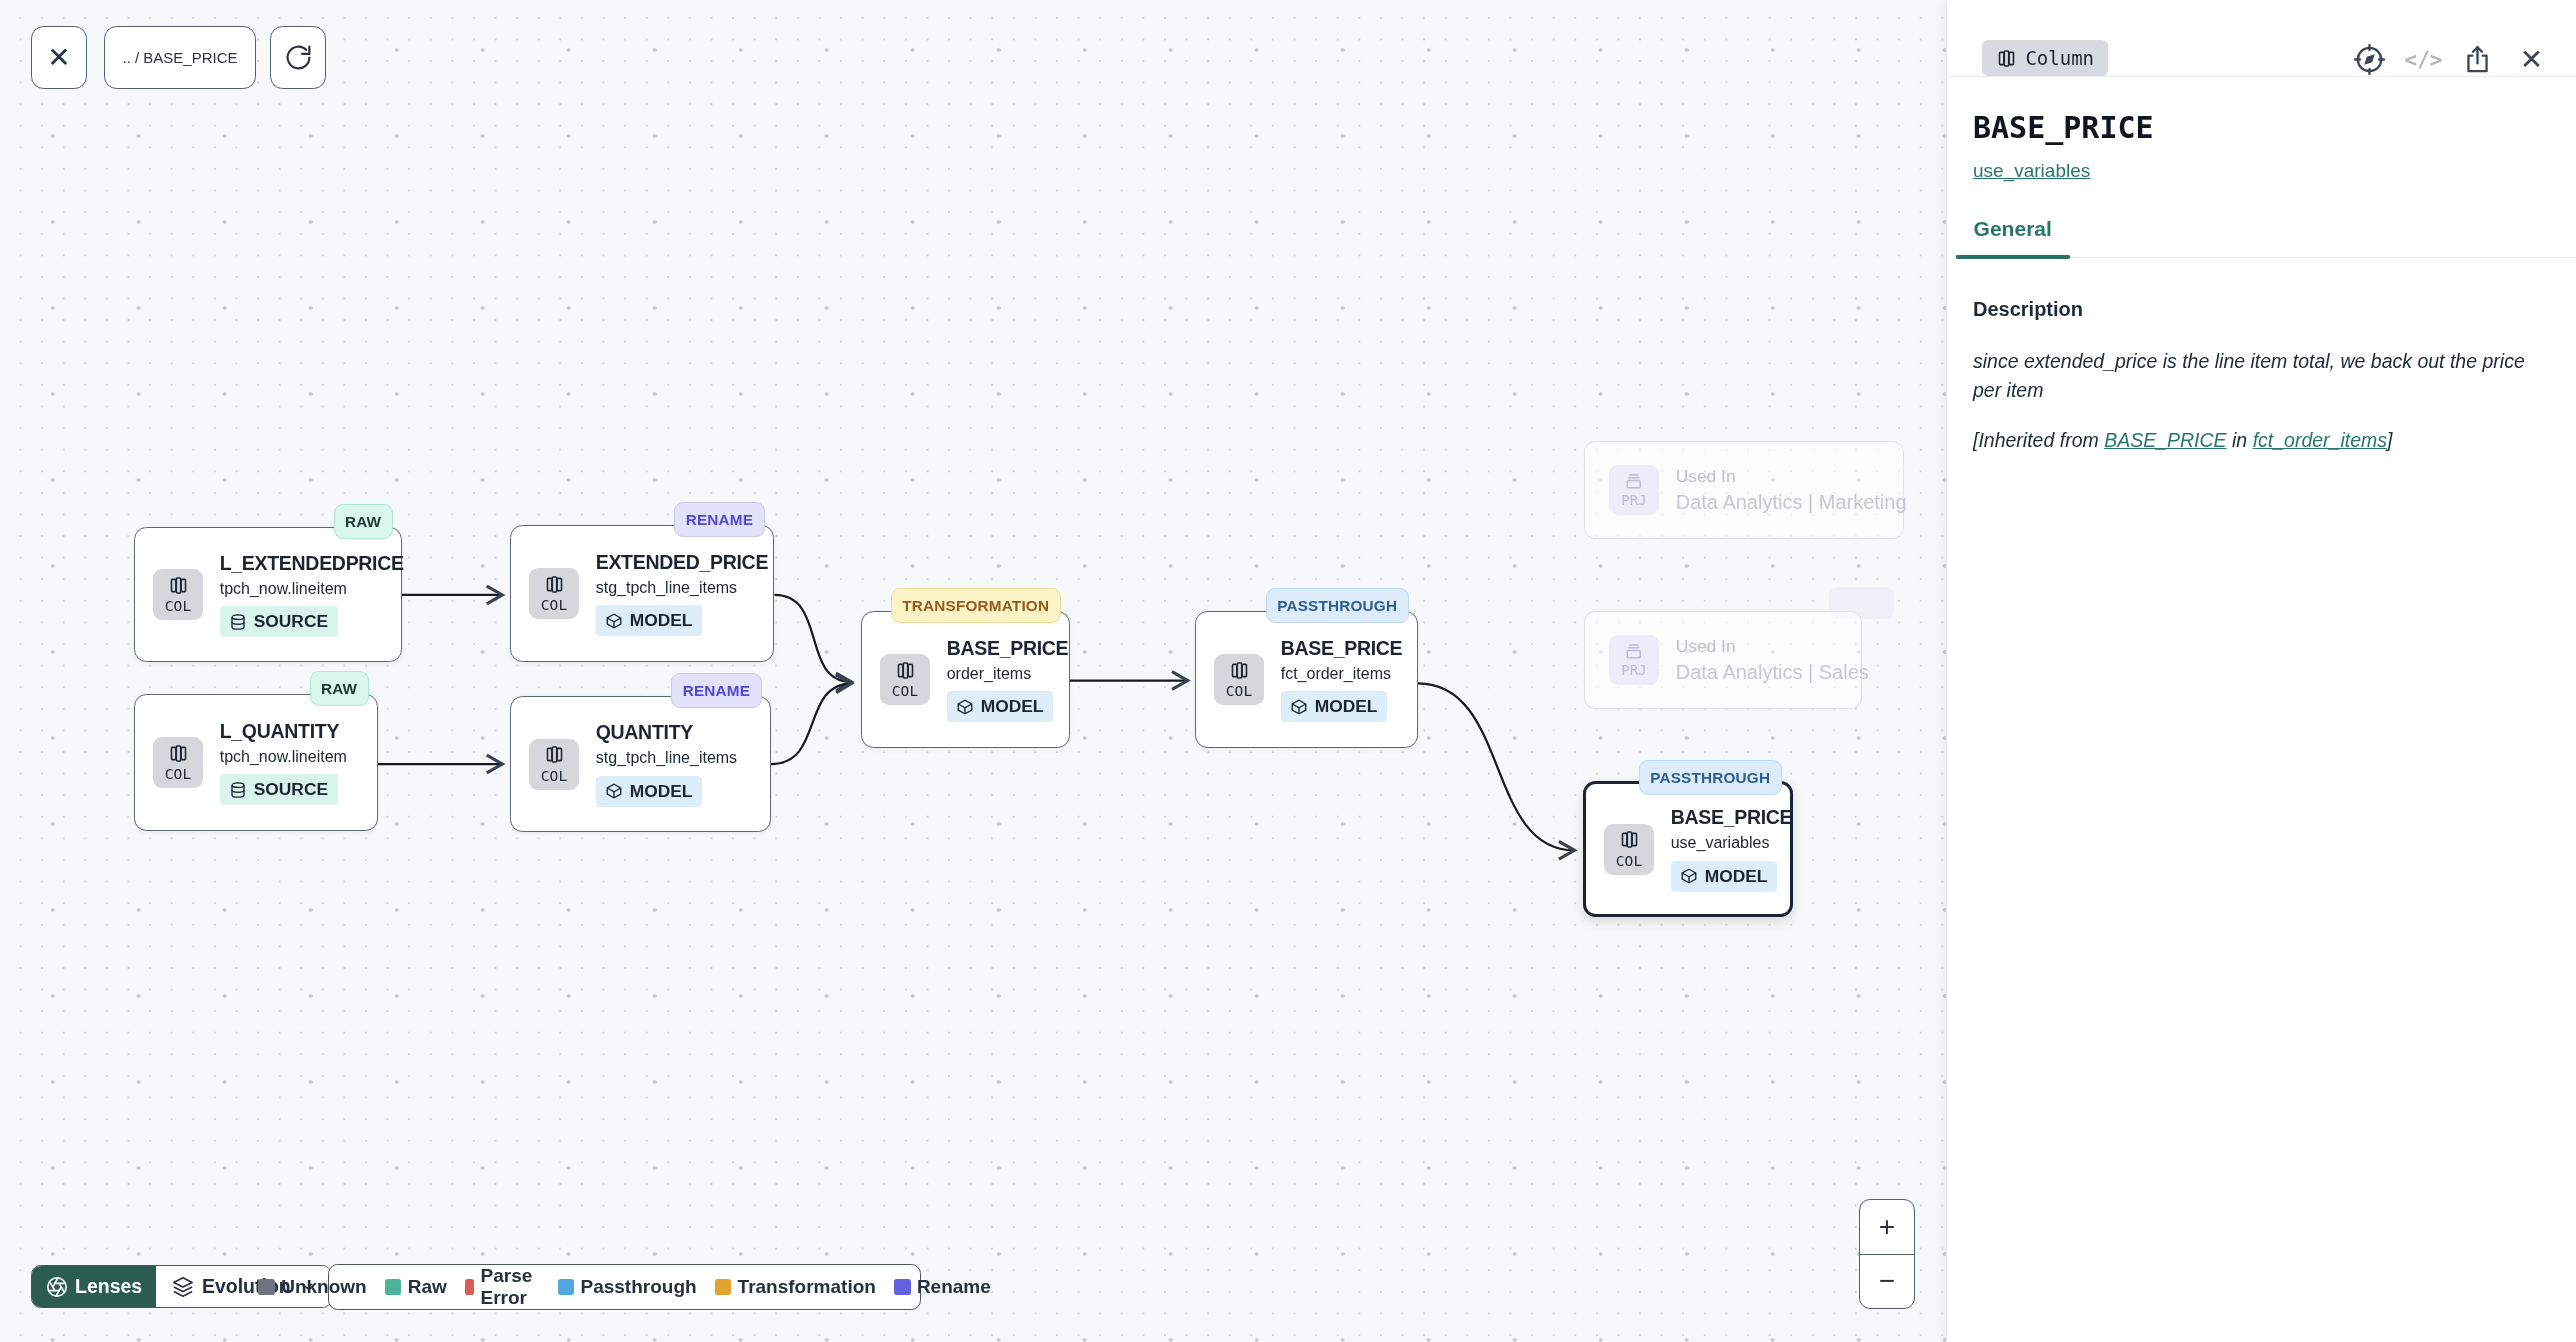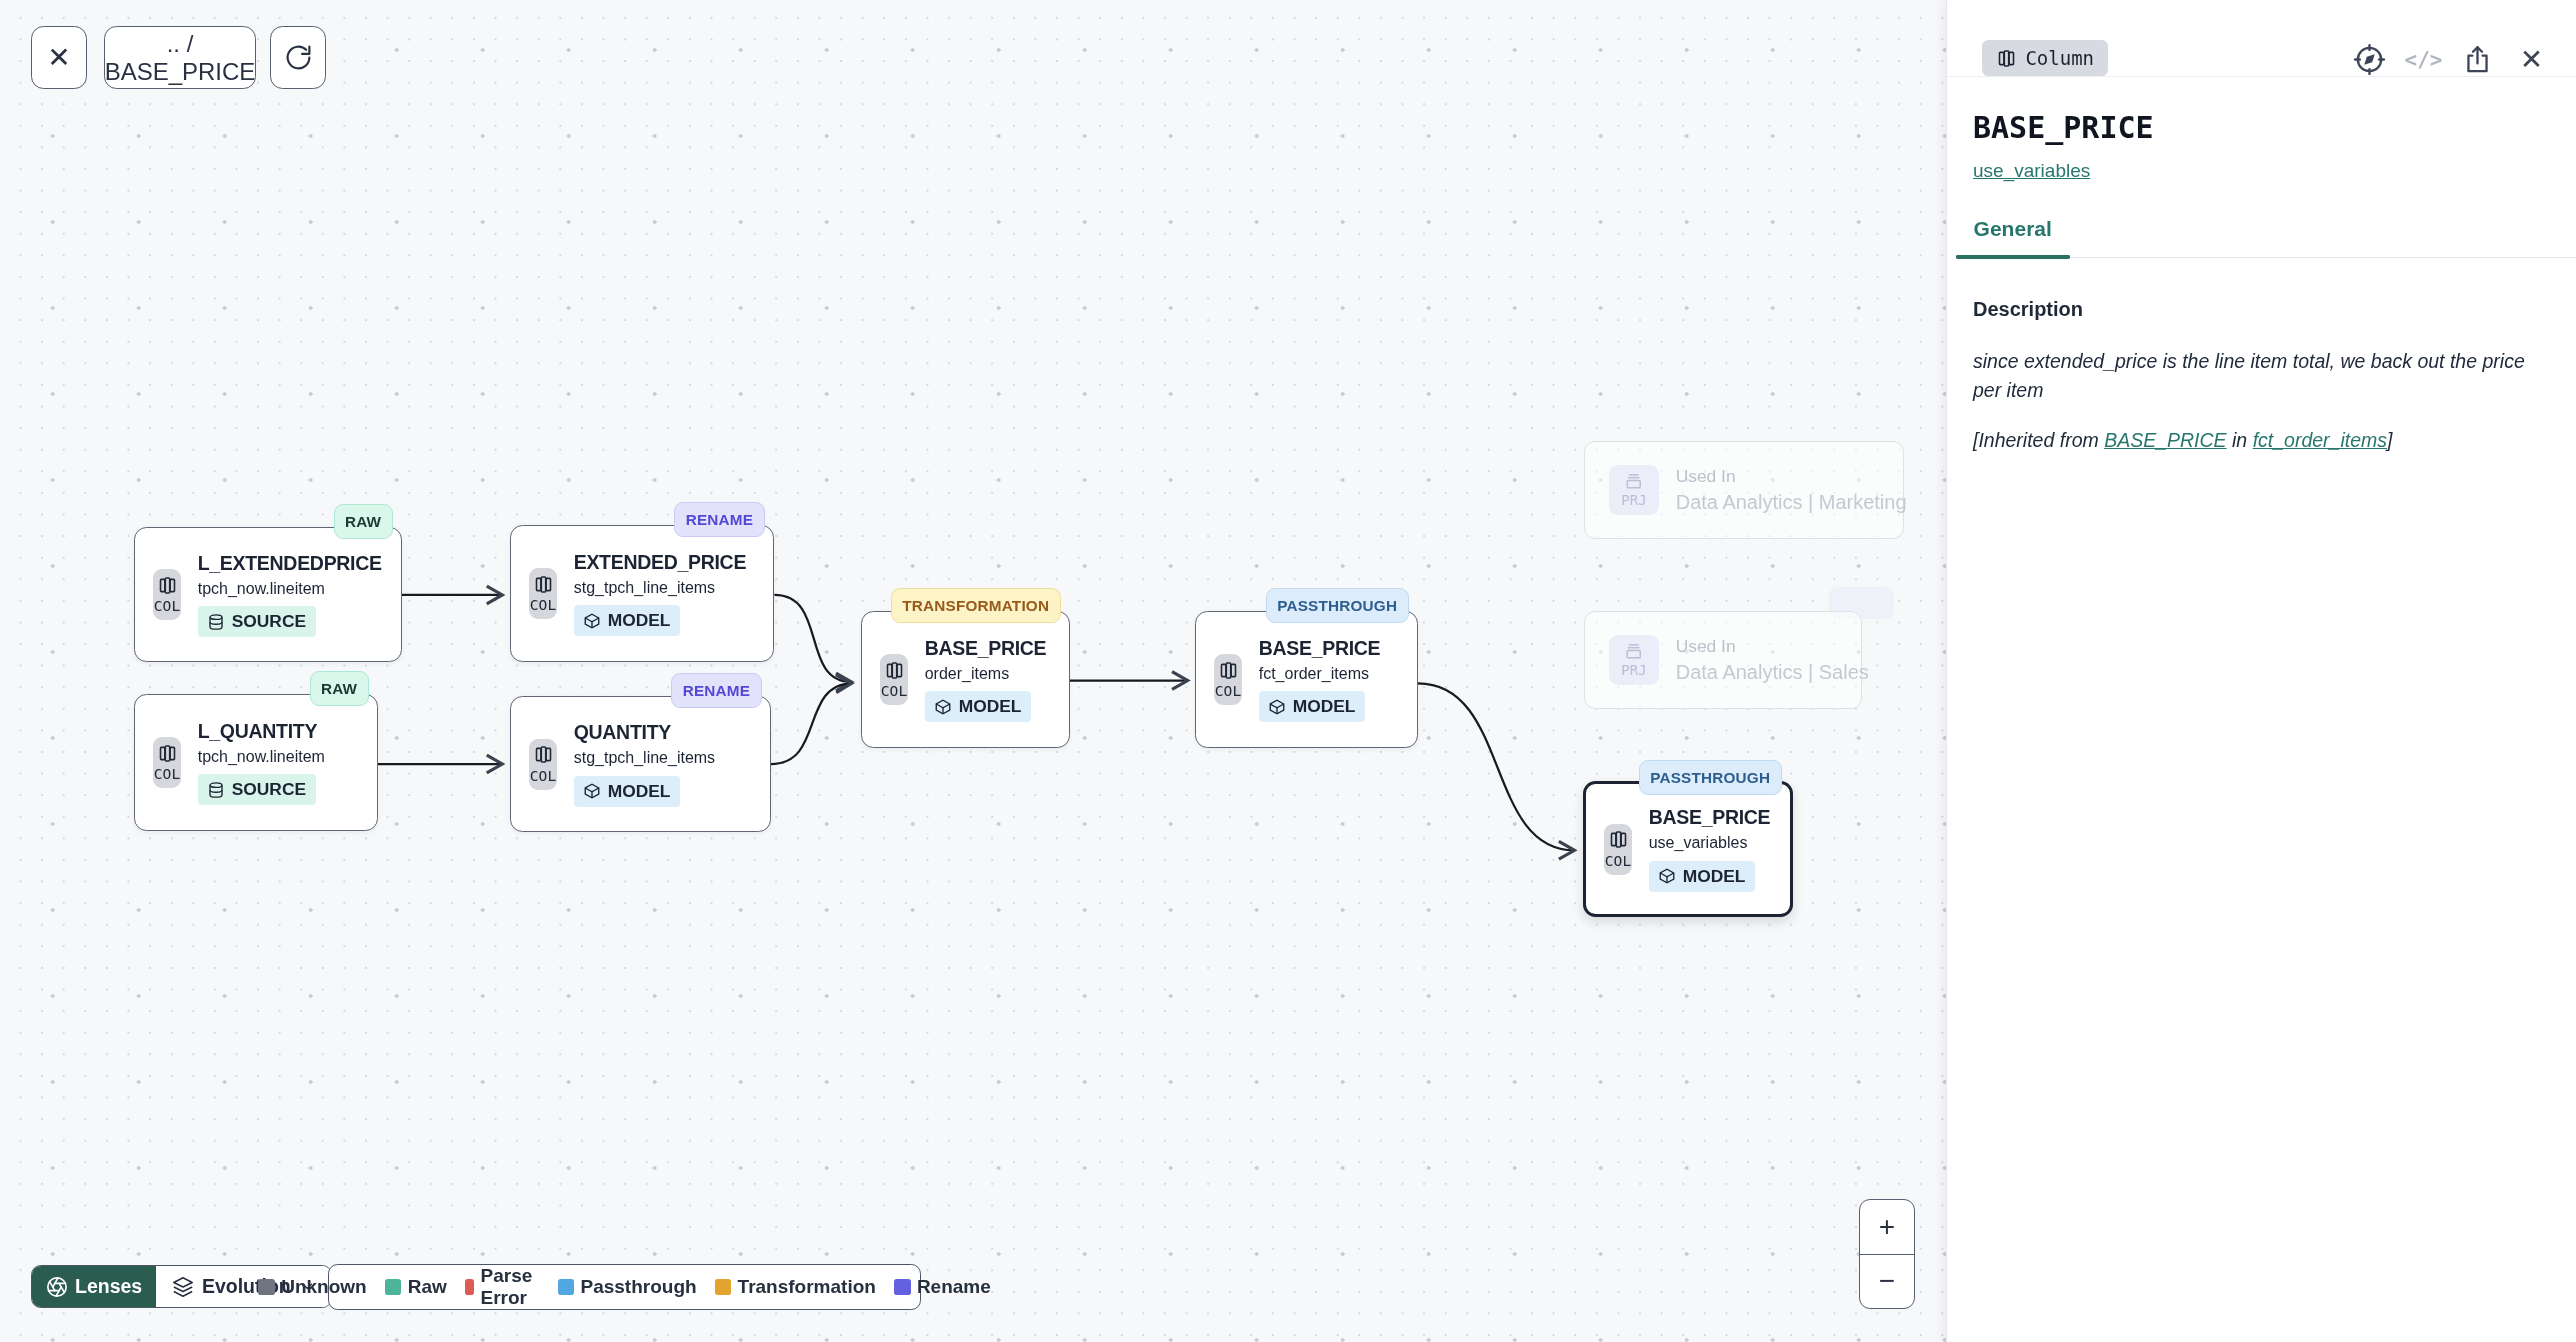--- a/index.html
+++ b/index.html
@@ -20,29 +20,29 @@
       radial-gradient(#d6d8de 1.5px, transparent 1.5px) 9.7px 7px/21.6px 21.6px,
       #f7f8f9;}
   .edges{position:absolute;left:0;top:0;z-index:1;pointer-events:none;}
 
   
   .tbtn{position:absolute;z-index:5;background:#fff;border:1.7px solid #565f6e;
     border-radius:12.5px;display:flex;align-items:center;justify-content:center;
     color:#2a3242;cursor:pointer;}
   .tbtn svg{stroke:#2a3242;}
   .btn-close{left:31px;top:26.4px;width:56px;height:63px;font-size:28px;}
-  .btn-crumb{left:104px;top:26.4px;width:152px;height:63px;font-size:24px;}
+  .btn-crumb{left:104px;top:26.4px;width:152px;height:63px;font-size:15px;}
   .btn-refresh{left:270px;top:26.4px;width:56px;height:63px;}
 
   
   .node{position:absolute;z-index:2;background:#fff;border:1.7px solid var(--node-border);
     border-radius:12.5px;display:flex;align-items:center;gap:16.7px;padding:0 12.5px 0 18px;
     box-shadow:0 1.4px 5.6px rgba(20,25,40,.05);}
   .node.selected{border:3.8px solid #1c2433;box-shadow:0 4.2px 11px rgba(20,25,40,.14);}
-  .colbox{flex:0 0 auto;width:28px;height:51px;background:#d5d7dd;border-radius:9px;
+  .colbox{flex:0 0 auto;width:50px;height:51px;background:#d5d7dd;border-radius:9px;
     display:flex;flex-direction:column;align-items:center;justify-content:center;gap:1.4px;
     font-family:"DejaVu Sans Mono",monospace;font-size:14.6px;color:#1f2734;}
   .colbox svg{stroke:#1f2734;}
   .ninfo{display:flex;flex-direction:column;min-width:0;}
   .ntitle{font-size:19.5px;font-weight:700;letter-spacing:-0.3px;white-space:nowrap;}
   .nsub{font-size:16px;margin-top:5px;white-space:nowrap;}
   .chip{margin-top:8.4px;align-self:flex-start;display:inline-flex;align-items:center;gap:6.3px;
     border-radius:4px;padding:4.9px 9.7px;font-size:17.4px;font-weight:700;color:#1c2433;}
   .chip svg{stroke:#1c2433;}
   .chip.source{background:#d9f4ea;}

